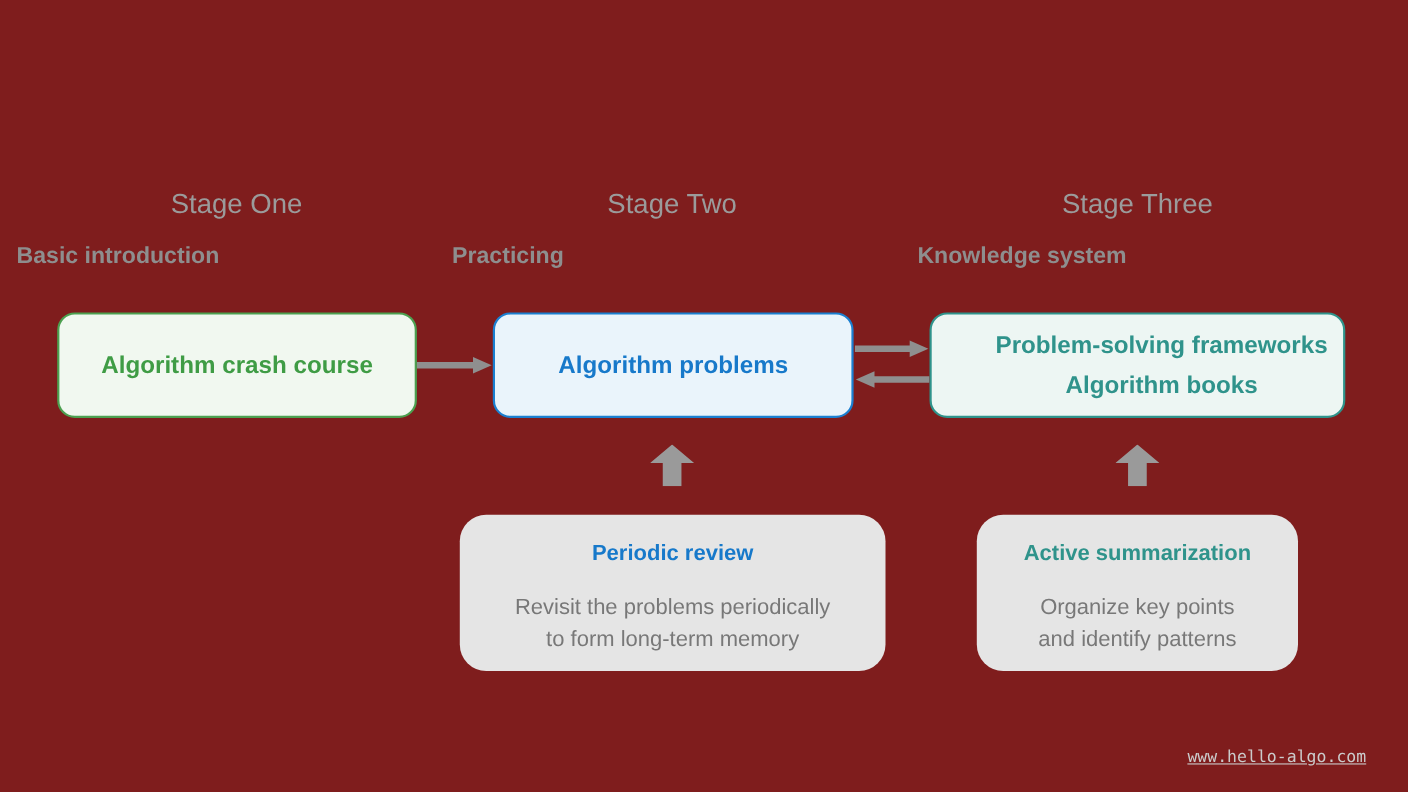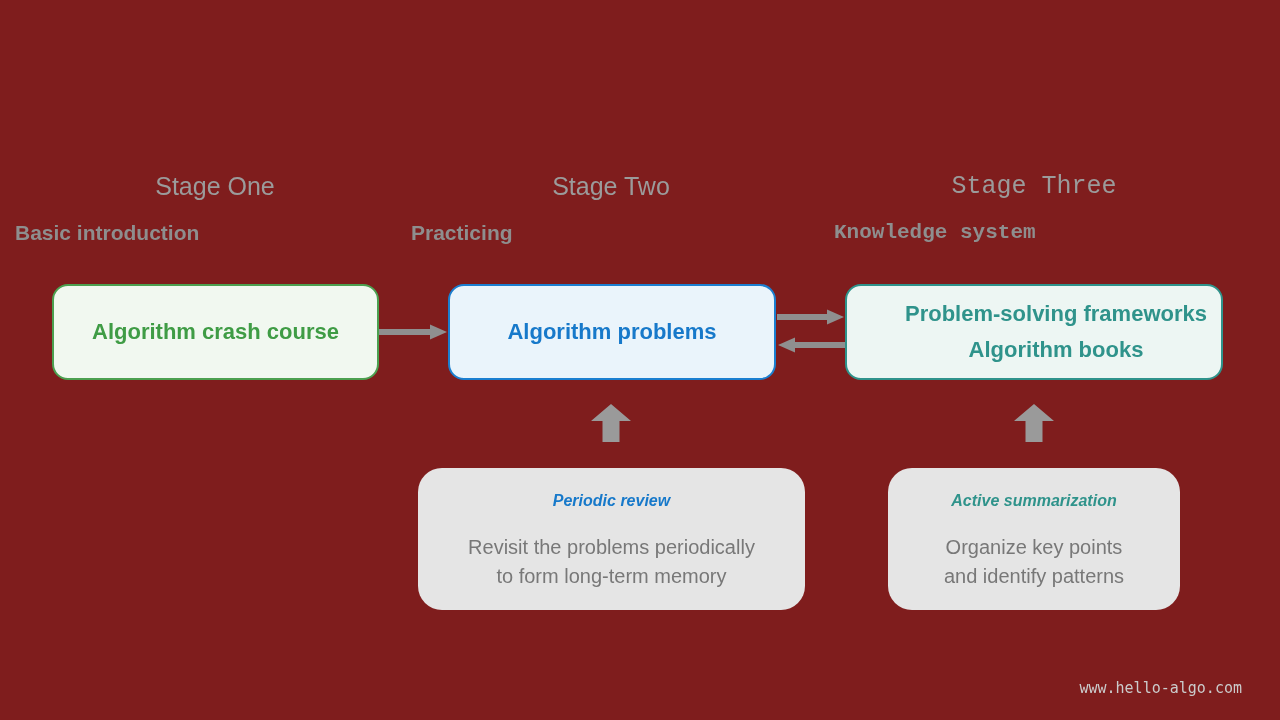--- a/index.html
+++ b/index.html
@@ -26,21 +26,21 @@
     position: absolute;
     top: 221px;
     width: 400px;
     text-align: left;
     font-size: 21px;
     font-weight: 700;
     color: #8e8e8e;
   }
   .col1 { left: 15px; }
   .col2 { left: 411px; }
-  .col3 { left: 834px; font-family: Liberation Mono, monospace; }
+  .col3 { left: 834px; }
 
   
   .stage-box {
     position: absolute;
     top: 284px;
     height: 96px;
     box-sizing: border-box;
     border: 2px solid;
     border-radius: 16px;
     display: flex;
@@ -80,23 +80,22 @@
     background: #e5e5e5;
     border-radius: 24px;
     display: flex;
     flex-direction: column;
     align-items: center;
   }
   .note-periodic { left: 418px; width: 387px; }
   .note-active   { left: 888px; width: 292px; }
   .note-title {
     margin-top: 24px;
-    font-size: 16px;
+    font-size: 20px;
     font-weight: 700;
-    font-style: italic;
   }
   .title-blue { color: #1779ca; }
   .title-teal { color: #2f938b; }
   .note-desc {
     margin-top: 23px;
     font-size: 20px;
     font-weight: 400;
     color: #787878;
     line-height: 29px;
     text-align: center;
@@ -111,20 +110,21 @@
   .arrow-up2    { left: 1014px; top: 404px; }
 
   
   .watermark {
     position: absolute;
     right: 38px;
     top: 679px;
     font-family: "DejaVu Sans Mono", monospace;
     font-size: 15px;
     color: #cbcbcb;
+    text-decoration: underline;
   }
 </style>
 </head>
 <body>
 
 <div class="canvas">
 
   <div class="stage-title col1">Stage One</div>
   <div class="stage-sub col1">Basic introduction</div>
 

